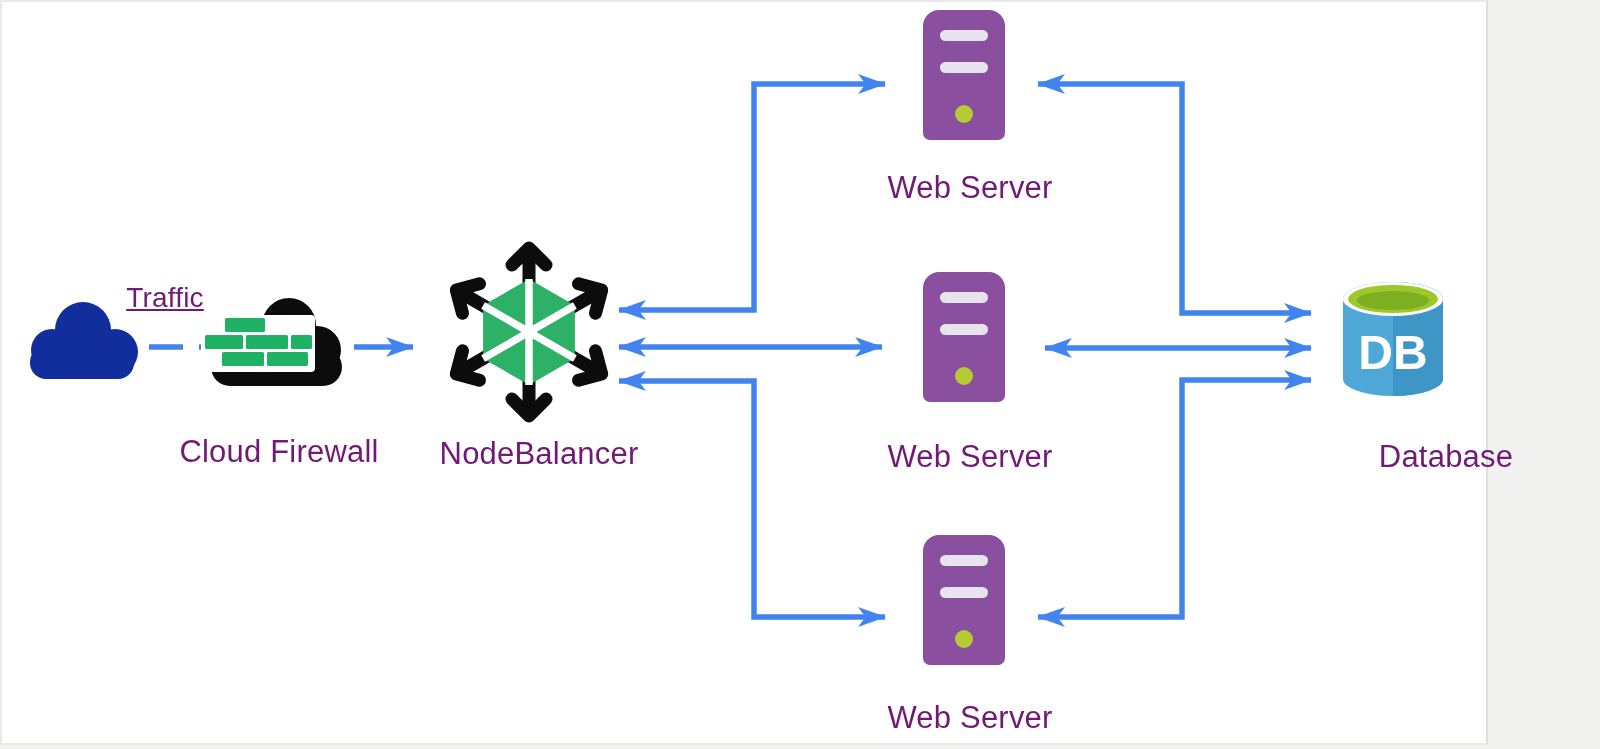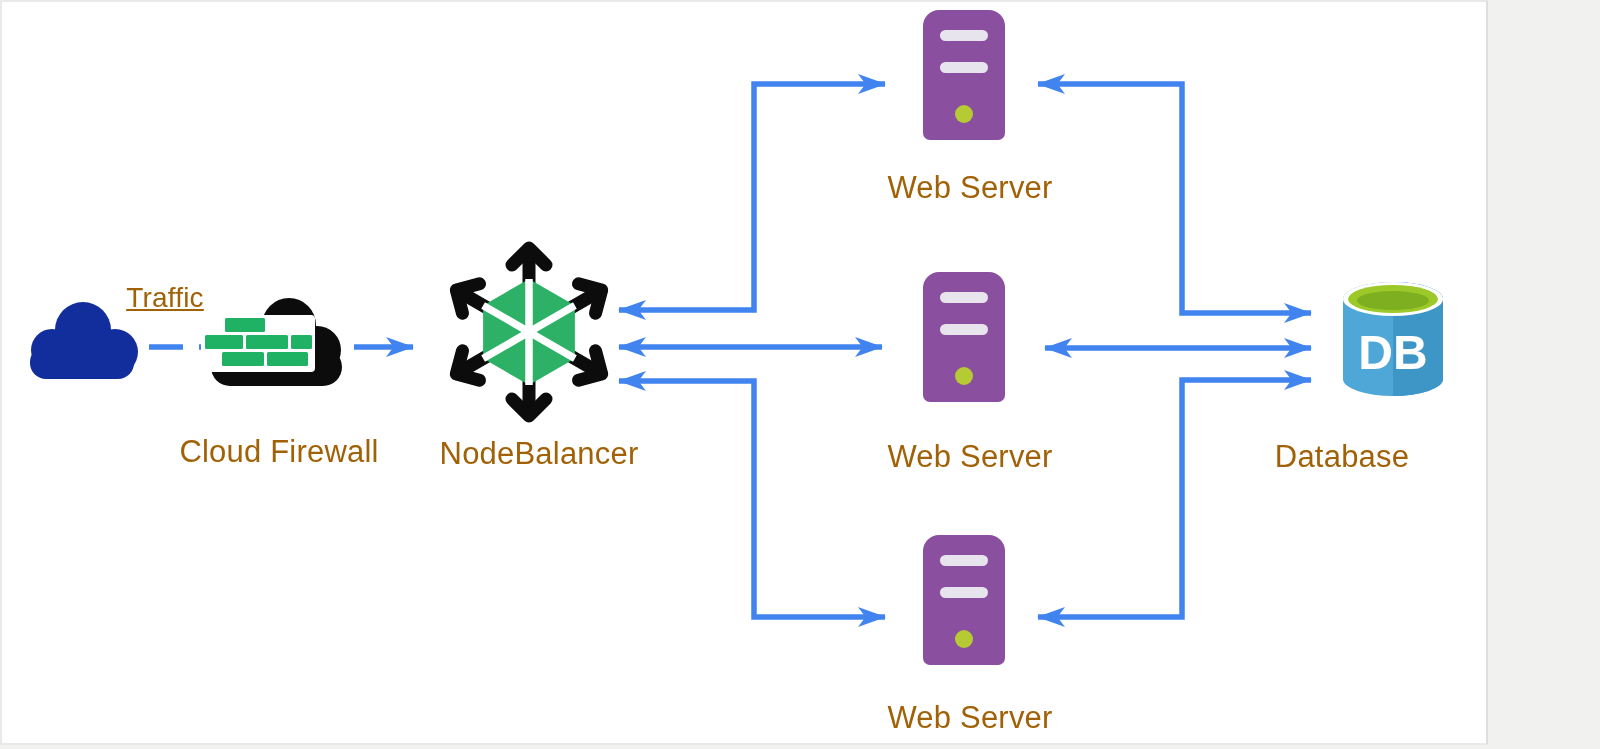--- a/index.html
+++ b/index.html
@@ -12,21 +12,21 @@
   .canvas{
     position:absolute;left:0;top:0;width:1484px;height:741px;
     background:#ffffff;
     border:2px solid #e9e9e9;
     border-right:2px solid #dedede;
   }
   .icon{position:absolute;}
   .node-label{
     position:absolute;
     transform:translate(-50%,-50%);
-    color:#a16207;
+    color:#701a75;
     font-size:31px;
     white-space:nowrap;
     letter-spacing:0.2px;
   }
   .label-traffic{font-size:28px;}
   svg{display:block;}
 </style>
 </head>
 <body>
 
@@ -135,16 +135,16 @@
       <ellipse cx="50" cy="21.5" rx="36" ry="9.5" fill="#7daf20"></ellipse>
       <text x="50" y="90" text-anchor="middle" fill="#ffffff" font-family="Liberation Sans, DejaVu Sans, sans-serif" font-size="48" font-weight="bold">DB</text>
     </svg>
 
     <div class="node-label label-traffic" style="left:163px;top:296px;text-decoration:underline;">Traffic</div>
     <div class="node-label" style="left:537px;top:452px;">NodeBalancer</div>
     <div class="node-label" style="left:277px;top:450px;">Cloud Firewall</div>
     <div class="node-label" style="left:968px;top:186px;">Web Server</div>
     <div class="node-label" style="left:968px;top:455px;">Web Server</div>
     <div class="node-label" style="left:968px;top:716px;">Web Server</div>
-    <div class="node-label" style="left:1340px;top:455px;">Database</div>
+    <div class="node-label" style="left:1444px;top:455px;">Database</div>
 
   </div>
 </div>
 
 </body></html>

